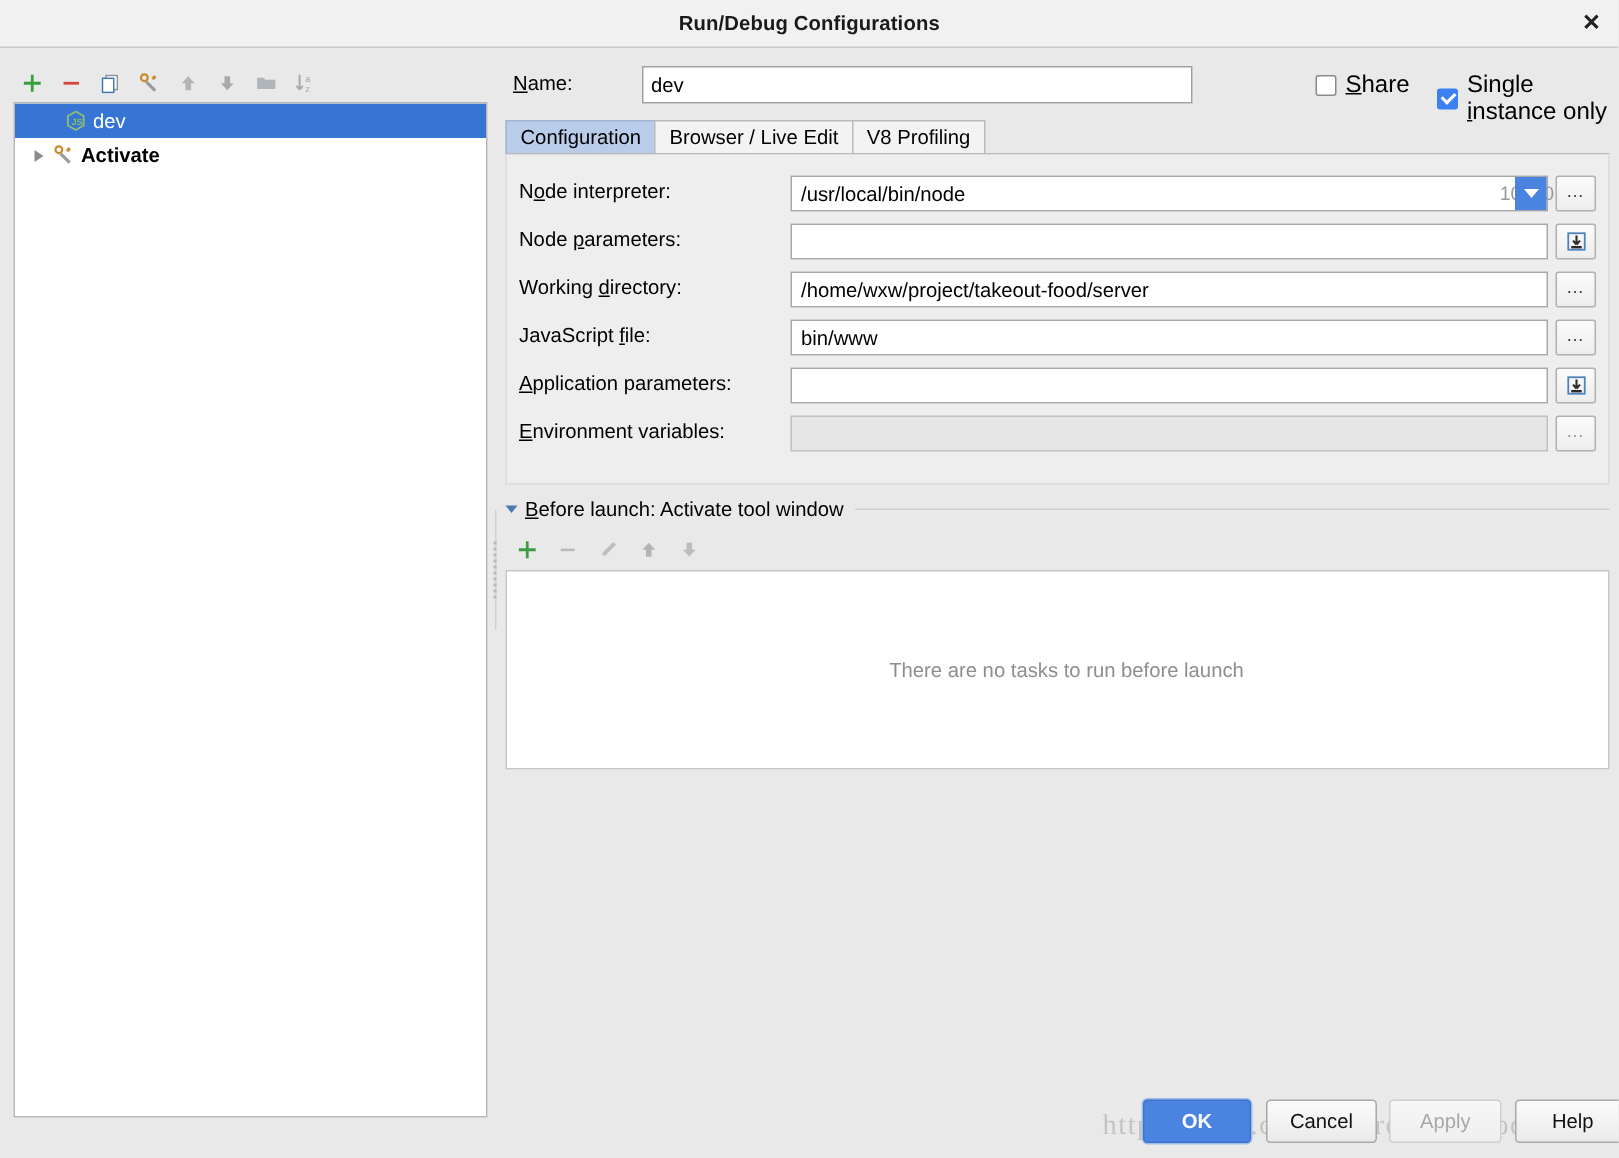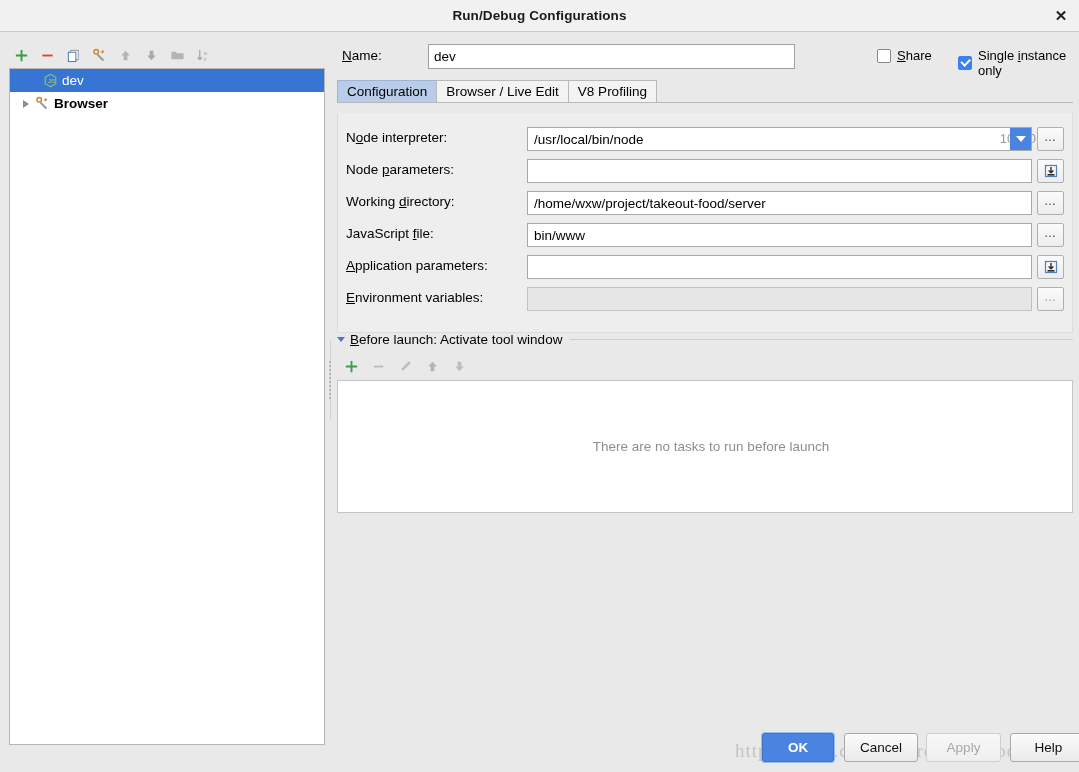--- a/index.html
+++ b/index.html
@@ -137,21 +137,21 @@
     border: 1px solid #a0a0a0;
     background: #fff;
     padding: 0 5px;
     font-family: "Liberation Sans", sans-serif;
     font-size: 13.5px;
     color: #000;
     outline: none;
   }
   .cb-wrap {
     position: absolute; display: flex; align-items: center;
-    cursor: pointer; font-size: 13px; padding-left: 44px;
+    cursor: pointer; font-size: 16px; padding-left: 44px;
   }
   .cbox {
     width: 14px; height: 14px;
     border: 1px solid #8a8a8a;
     background: #fff; border-radius: 2px;
     margin-right: 6px;
     flex: 0 0 14px;
     display: flex; align-items: center; justify-content: center;
   }
   .cbox.checked {
@@ -184,21 +184,21 @@
     white-space: nowrap;
   }
   .tab.active { background: #b9cdea; border-color: #9fb4d2; }
   .tab-underline {
     position: absolute; left: 6px; top: 70px;
     width: 736px; height: 1px; background: #b9b9b9;
   }
 
   
   .form {
-    position: absolute; left: 6px; top: 81px;
+    position: absolute; left: 6px; top: 71px;
     width: 736px; height: 220px;
     background: #eeeeee;
     border: 1px solid #dcdcdc;
     border-top: none;
   }
   .frow {
     position: absolute; left: 0;
     height: 24px; width: 736px;
   }
   .flabel {
@@ -413,21 +413,21 @@
         <div class="tw">
             <i class="tw-right"></i>
           </div>
         <div class="tree-icon">
           <svg width="15" height="15" viewBox="0 0 16 16">
             <circle cx="4.5" cy="4" r="2.4" fill="none" stroke="#c98b2e" stroke-width="1.6"></circle>
             <path d="M6.5 6l6.5 6.5-1.6 1.6L5 7.6z" fill="#9a9a9a"></path>
             <path d="M11.5 2.2l-2 2 1.6 1.6 2-2z" fill="#c98b2e"></path>
           </svg>
         </div>
-        <div class="tree-label">Browser</div>
+        <div class="tree-label">Activate</div>
       </div>
 
     </div>
   </div>
 
   <div class="split-line"></div>
   <div class="splitter">
     <span class="dot"></span>
       <span class="dot"></span>
       <span class="dot"></span>

